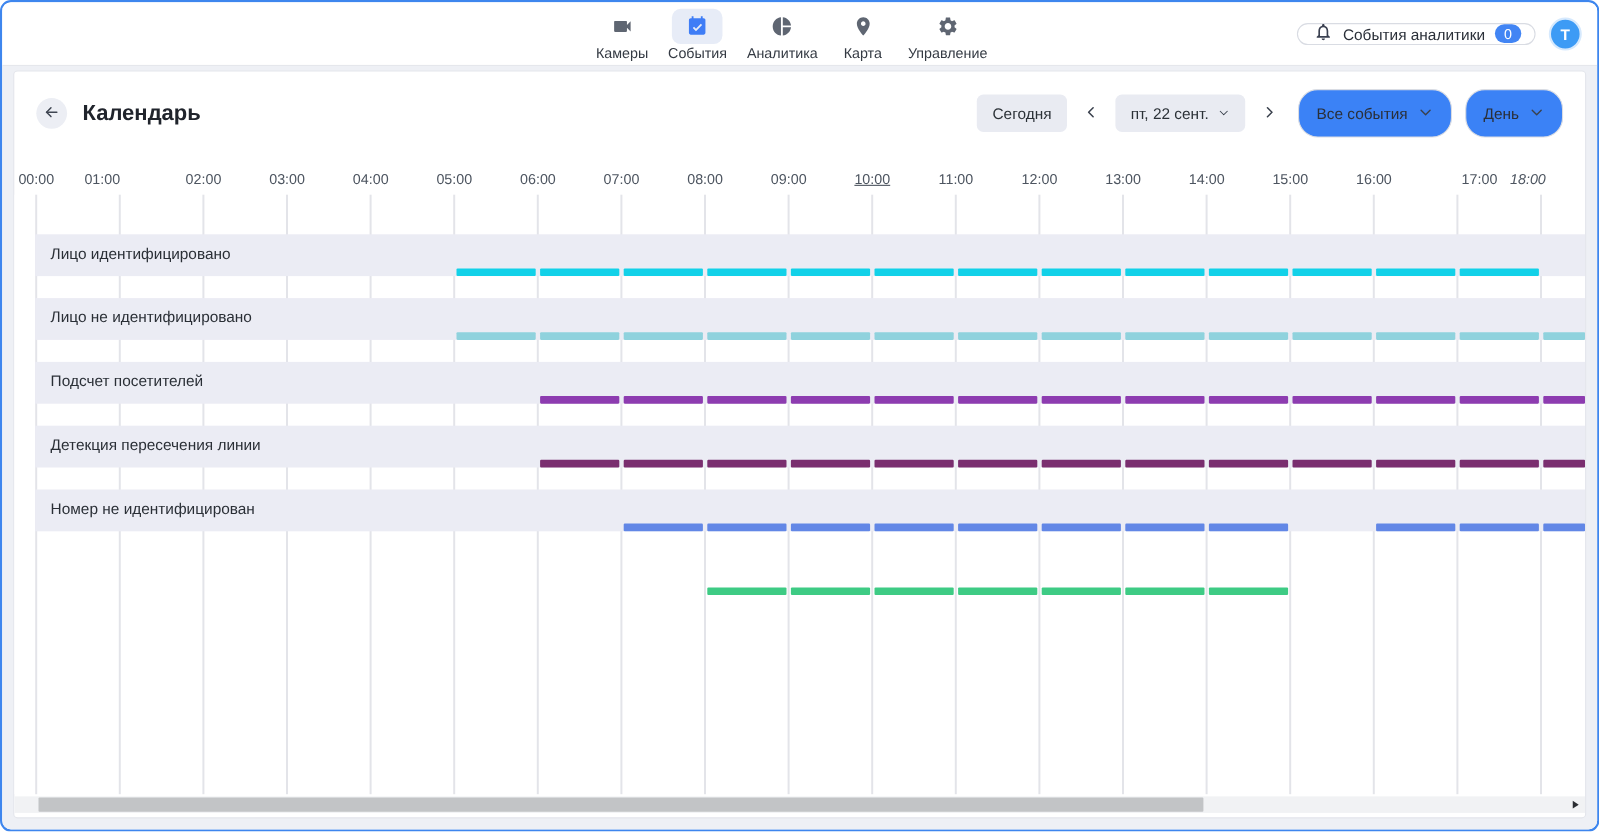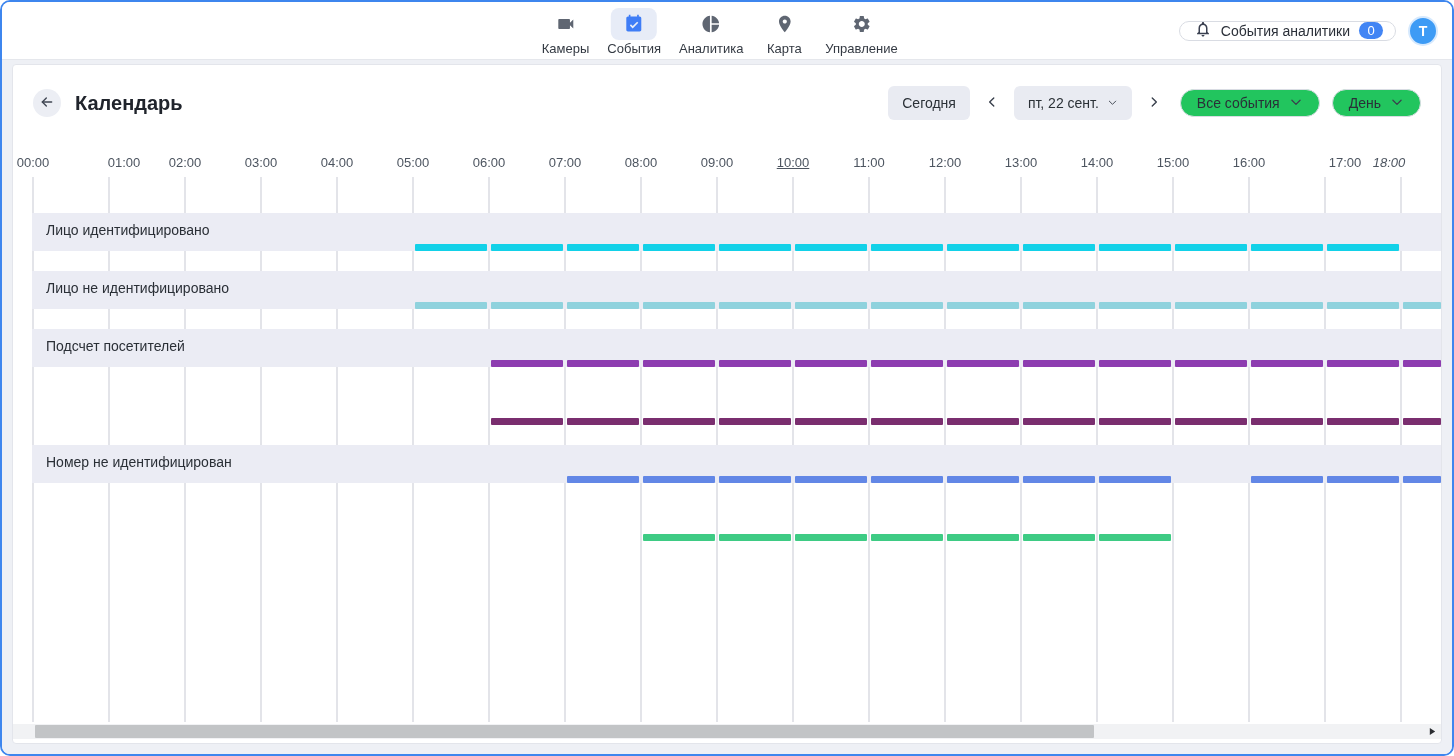--- a/index.html
+++ b/index.html
@@ -36,21 +36,21 @@
   
   .cal-header{ position:absolute; top:0; left:0; right:0; height:76px; display:flex; align-items:center; padding:0 20px; }
   .back-btn{ width:28px; height:28px; border-radius:50%; background:#eceef4; border:none; display:flex; align-items:center; justify-content:center; cursor:pointer; }
   .back-btn svg{ width:16px; height:16px; stroke:#3f4652; }
   .cal-title{ font-size:20px; font-weight:600; color:#20242c; margin-left:14px; }
   .hdr-controls{ margin-left:auto; display:flex; align-items:center; gap:8px; }
   .chip{ height:34px; background:#e9ebf2; border:none; border-radius:6px; padding:0 14px; font-size:14px; color:#2b3137;
     display:flex; align-items:center; gap:8px; cursor:pointer; font-family:inherit; }
   .icon-btn{ width:28px; height:28px; background:none; border:none; display:flex; align-items:center; justify-content:center; cursor:pointer; }
   .icon-btn svg, .chev svg{ width:14px; height:14px; stroke:#3a414d; }
-  .pill{ height:28px; background:#22c55e; border:1px solid #d9dce3; border-radius:18px; padding:0 16px; font-size:14px; color:#2a2f38;
+  .pill{ height:44px; background:#3b82f6; border:1px solid #d9dce3; border-radius:18px; padding:0 16px; font-size:14px; color:#2a2f38;
     display:flex; align-items:center; gap:9px; cursor:pointer; font-family:inherit; margin-left:4px; }
   
   .hour-labels{ position:absolute; top:90px; left:0; right:0; height:20px; }
   .hour-label{ position:absolute; transform:translateX(-50%); font-size:13px; color:#4d5560; white-space:nowrap; }
   .grid{
     position:absolute; top:112px; left:0; right:0; height:545px; overflow:hidden; background:#fff;
     background-image:linear-gradient(90deg, #e3e4e9 0 2px, transparent 2px);
     background-size:76px 100%; background-position:19px 0;
   }
   .band{ position:absolute; left:19px; right:0; height:38px; background:#ebecf4; }
@@ -176,21 +176,21 @@
               <svg viewBox="0 0 24 24" fill="none" stroke-width="2.2" stroke-linecap="round" stroke-linejoin="round">
                   <path d="M5 9l7 7 7-7"></path>
                 </svg>
             </span>
           </button>
         </div>
       </div>
 
       <div class="hour-labels" id="hour-labels">
           <span class="hour-label" style="left: 20px;">00:00</span>
-          <span class="hour-label" style="left: 111px;">01:00</span>
+          <span class="hour-label" style="left: 80px;">01:00</span>
           <span class="hour-label" style="left: 172px;">02:00</span>
           <span class="hour-label" style="left: 248px;">03:00</span>
           <span class="hour-label" style="left: 324px;">04:00</span>
           <span class="hour-label" style="left: 400px;">05:00</span>
           <span class="hour-label" style="left: 476px;">06:00</span>
           <span class="hour-label" style="left: 552px;">07:00</span>
           <span class="hour-label" style="left: 628px;">08:00</span>
           <span class="hour-label" style="left: 704px;">09:00</span>
           <span class="hour-label" style="left: 780px; text-decoration: underline;">10:00</span>
           <span class="hour-label" style="left: 856px;">11:00</span>
@@ -245,20 +245,23 @@
           <div class="bar-seg" style="left: 706px; width: 72px; top: 183px; background: rgb(141, 60, 176);"></div>
           <div class="bar-seg" style="left: 782px; width: 72px; top: 183px; background: rgb(141, 60, 176);"></div>
           <div class="bar-seg" style="left: 858px; width: 72px; top: 183px; background: rgb(141, 60, 176);"></div>
           <div class="bar-seg" style="left: 934px; width: 72px; top: 183px; background: rgb(141, 60, 176);"></div>
           <div class="bar-seg" style="left: 1010px; width: 72px; top: 183px; background: rgb(141, 60, 176);"></div>
           <div class="bar-seg" style="left: 1086px; width: 72px; top: 183px; background: rgb(141, 60, 176);"></div>
           <div class="bar-seg" style="left: 1162px; width: 72px; top: 183px; background: rgb(141, 60, 176);"></div>
           <div class="bar-seg" style="left: 1238px; width: 72px; top: 183px; background: rgb(141, 60, 176);"></div>
           <div class="bar-seg" style="left: 1314px; width: 72px; top: 183px; background: rgb(141, 60, 176);"></div>
           <div class="bar-seg" style="left: 1390px; width: 37.8px; top: 183px; background: rgb(141, 60, 176);"></div>
+          <div class="band" style="top: 210px;">
+            <span class="band-label">Детекция пересечения линии</span>
+          </div>
           <div class="bar-seg" style="left: 478px; width: 72px; top: 241px; background: rgb(122, 46, 111);"></div>
           <div class="bar-seg" style="left: 554px; width: 72px; top: 241px; background: rgb(122, 46, 111);"></div>
           <div class="bar-seg" style="left: 630px; width: 72px; top: 241px; background: rgb(122, 46, 111);"></div>
           <div class="bar-seg" style="left: 706px; width: 72px; top: 241px; background: rgb(122, 46, 111);"></div>
           <div class="bar-seg" style="left: 782px; width: 72px; top: 241px; background: rgb(122, 46, 111);"></div>
           <div class="bar-seg" style="left: 858px; width: 72px; top: 241px; background: rgb(122, 46, 111);"></div>
           <div class="bar-seg" style="left: 934px; width: 72px; top: 241px; background: rgb(122, 46, 111);"></div>
           <div class="bar-seg" style="left: 1010px; width: 72px; top: 241px; background: rgb(122, 46, 111);"></div>
           <div class="bar-seg" style="left: 1086px; width: 72px; top: 241px; background: rgb(122, 46, 111);"></div>
           <div class="bar-seg" style="left: 1162px; width: 72px; top: 241px; background: rgb(122, 46, 111);"></div>

